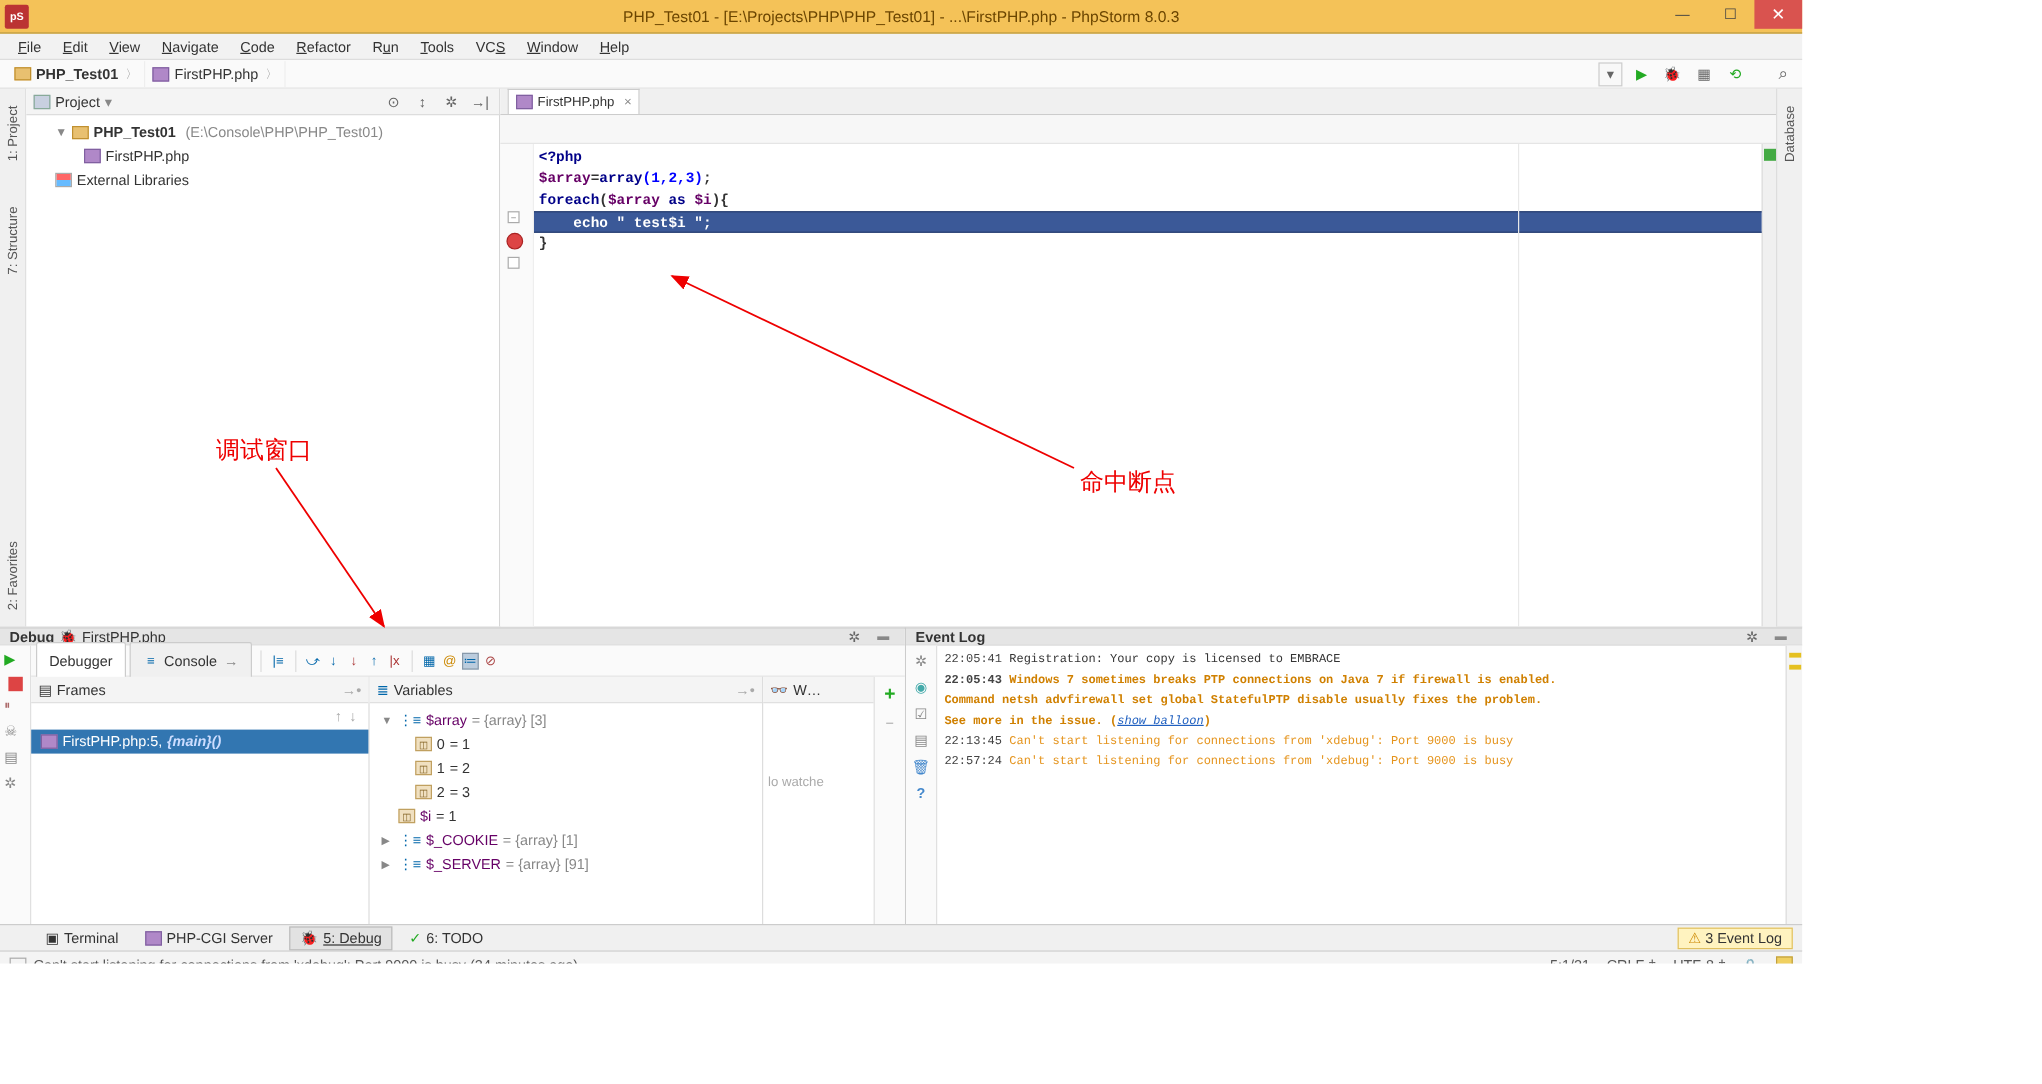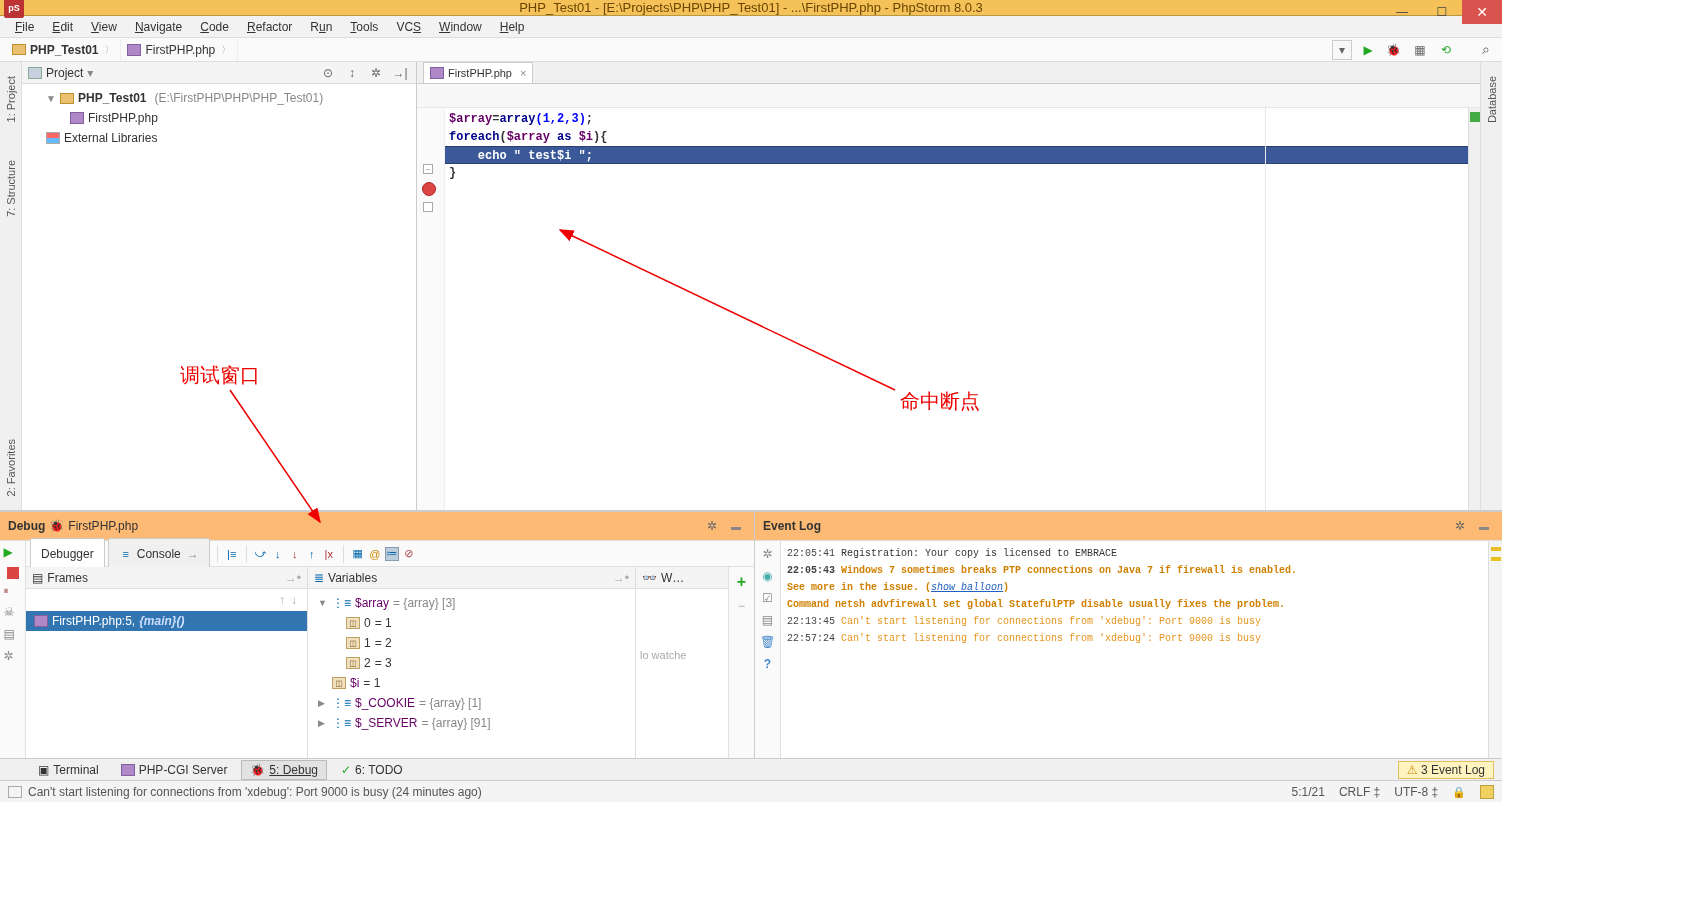--- a/index.html
+++ b/index.html
@@ -1,19 +1,19 @@
 <!DOCTYPE html>
 <html><head>
 <meta charset="utf-8">
 <style>
 * { box-sizing: border-box; margin: 0; padding: 0; }
 body { font-family: "Segoe UI", Tahoma, sans-serif; font-size: 12px; background: #fff; color: #333; overflow: hidden; width: 1502px; height: 803px; position: relative; }
 
 
-.titlebar { height: 16px; background: #f4c258; display: flex; align-items: center; position: relative; border-bottom: 1px solid #b89840; }
+.titlebar { height: 28px; background: #f4c258; display: flex; align-items: center; position: relative; border-bottom: 1px solid #b89840; }
 .titlebar .icon-box { width: 20px; height: 20px; margin-left: 4px; background: #b33; color: #fff; font-size: 9px; font-weight: bold; display: flex; align-items: center; justify-content: center; border-radius: 2px; }
 .titlebar .title { position: absolute; left: 50%; transform: translateX(-50%); color: #6b4500; font-size: 13px; }
 .titlebar .winbtns { position: absolute; right: 0; top: 0; display: flex; }
 .titlebar .winbtns .wb { width: 40px; height: 24px; display: flex; align-items: center; justify-content: center; font-size: 12px; color: #444; }
 .titlebar .winbtns .close { background: #d9534f; color: #fff; font-size: 14px; }
 
 
 .menubar { height: 22px; background: #f2f2f2; border-bottom: 1px solid #ddd; display: flex; align-items: center; padding-left: 10px; gap: 8px; font-size: 12px; }
 .menubar .mitem { padding: 2px 5px; cursor: default; }
 .menubar .mitem u { text-decoration: underline; }
@@ -79,21 +79,21 @@
 
 .annot { position: absolute; pointer-events: none; z-index: 50; }
 .annot-label { font-size: 20px; color: #e00; font-family: SimSun, serif; }
 .annot-svg { position: absolute; top: 0; left: 0; }
 
 
 .bottom-row { display: flex; height: 247px; }
 .debug-panel, .eventlog-panel { display: flex; flex-direction: column; border-top: 1px solid #ccc; }
 .debug-panel { width: 755px; border-right: 1px solid #ccc; }
 .eventlog-panel { flex: 1; }
-.bp-head { height: 29px; background: #fdba74; border-bottom: 1px solid #ddd; display: flex; align-items: center; justify-content: space-between; padding: 0 8px; font-size: 12px; }
+.bp-head { height: 14px; background: #e5e5e5; border-bottom: 1px solid #ddd; display: flex; align-items: center; justify-content: space-between; padding: 0 8px; font-size: 12px; }
 .bp-head .title { display: flex; align-items: center; gap: 4px; font-weight: bold; }
 .bp-head .icons { display: flex; gap: 4px; }
 .gear-icon::before { content: "✲"; color: #666; }
 .min-icon::before { content: "▬"; color: #888; font-size: 10px; }
 
 
 .dbg-toolbar { height: 26px; background: #fafafa; border-bottom: 1px solid #e0e0e0; display: flex; align-items: center; padding-left: 4px; gap: 3px; }
 .dbg-side { width: 26px; background: #fafafa; border-right: 1px solid #e0e0e0; display: flex; flex-direction: column; align-items: center; gap: 4px; padding-top: 4px; }
 .dbg-side .sb { width: 18px; height: 18px; }
 .sb.play::before { content: "▶"; color: #2a2; }
@@ -228,21 +228,21 @@
         <span class="tb-btn">↕</span>
         <span class="tb-btn gear-icon"></span>
         <span class="tb-btn">→|</span>
       </div>
     </div>
     <div class="tree">
       <div class="tree-row l1">
         <span class="toggle">▼</span>
         <span class="fld-icon"></span>
         <span class="name">PHP_Test01</span>
-        <span class="path">(E:\FirstPHP\PHP\PHP_Test01)</span>
+        <span class="path">(E:\Console\PHP\PHP_Test01)</span>
       </div>
       <div class="tree-row l2">
         <span class="php-icon"></span>
         <span>FirstPHP.php</span>
       </div>
       <div class="tree-row l1">
         <span class="lib-icon"></span>
         <span>External Libraries</span>
       </div>
     </div>
@@ -258,20 +258,21 @@
     </div>
     <div class="ed-gap"></div>
     <div class="ed-body">
       <div class="gutter">
         <div class="fold-mark" style="top:56px">−</div>
         <div class="bp-mark" style="top:74px"></div>
         <div class="fold-mark" style="top:94px"></div>
       </div>
       <div class="code">
         <div class="ruler"></div>
+        <div class="cl"><span class="k-tag">&lt;?php</span></div>
         <div class="cl"><span class="k-var">$array</span><span>=</span><span class="k-fn">array</span><span class="k-num">(1,2,3)</span><span>;</span></div>
         <div class="cl"><span class="k-kw">foreach</span><span>(</span><span class="k-var">$array</span><span class="k-kw"> as </span><span class="k-var">$i</span><span>){</span></div>
         <div class="cl hl"><span class="k-kw">    echo </span><span class="k-str">" test$i "</span><span>;</span></div>
         <div class="cl"><span>}</span></div>
       </div>
       <div class="ed-stripe">
           <div class="green"></div>
         </div>
     </div>
   </div>
@@ -442,22 +443,22 @@
         <span style="color:#888">✲</span>
         <span style="color:#4aa">◉</span>
         <span style="color:#888">☑</span>
         <span style="color:#888">▤</span>
         <span style="color:#48c">🗑</span>
         <span style="color:#48c;font-weight:bold">?</span>
       </div>
       <div class="evt-content">
         <div><span class="time">22:05:41</span> <span class="reg">Registration: Your copy is licensed to EMBRACE</span></div>
         <div><span class="time" style="font-weight:bold">22:05:43</span> <span class="warn">Windows 7 sometimes breaks PTP connections on Java 7 if firewall is enabled.</span></div>
+        <div><span class="warn">Command netsh advfirewall set global StatefulPTP disable usually fixes the problem.</span></div>
         <div><span class="warn">See more in the issue. (</span><span class="link">show balloon</span><span class="warn">)</span></div>
-        <div><span class="warn">Command netsh advfirewall set global StatefulPTP disable usually fixes the problem.</span></div>
         <div><span class="time">22:13:45</span> <span class="err">Can't start listening for connections from 'xdebug': Port 9000 is busy</span></div>
         <div><span class="time">22:57:24</span> <span class="err">Can't start listening for connections from 'xdebug': Port 9000 is busy</span></div>
       </div>
       <div class="evt-stripe">
           <div class="y"></div>
           <div class="y"></div>
         </div>
     </div>
   </div>
 </div>

